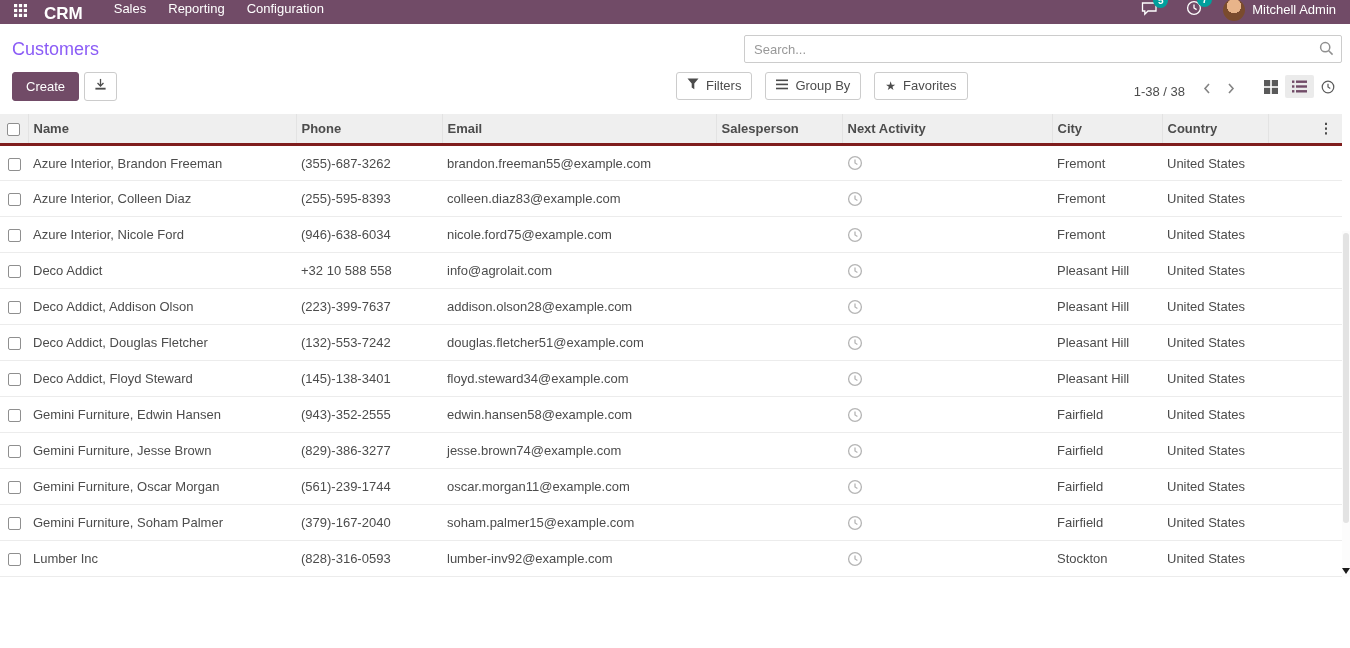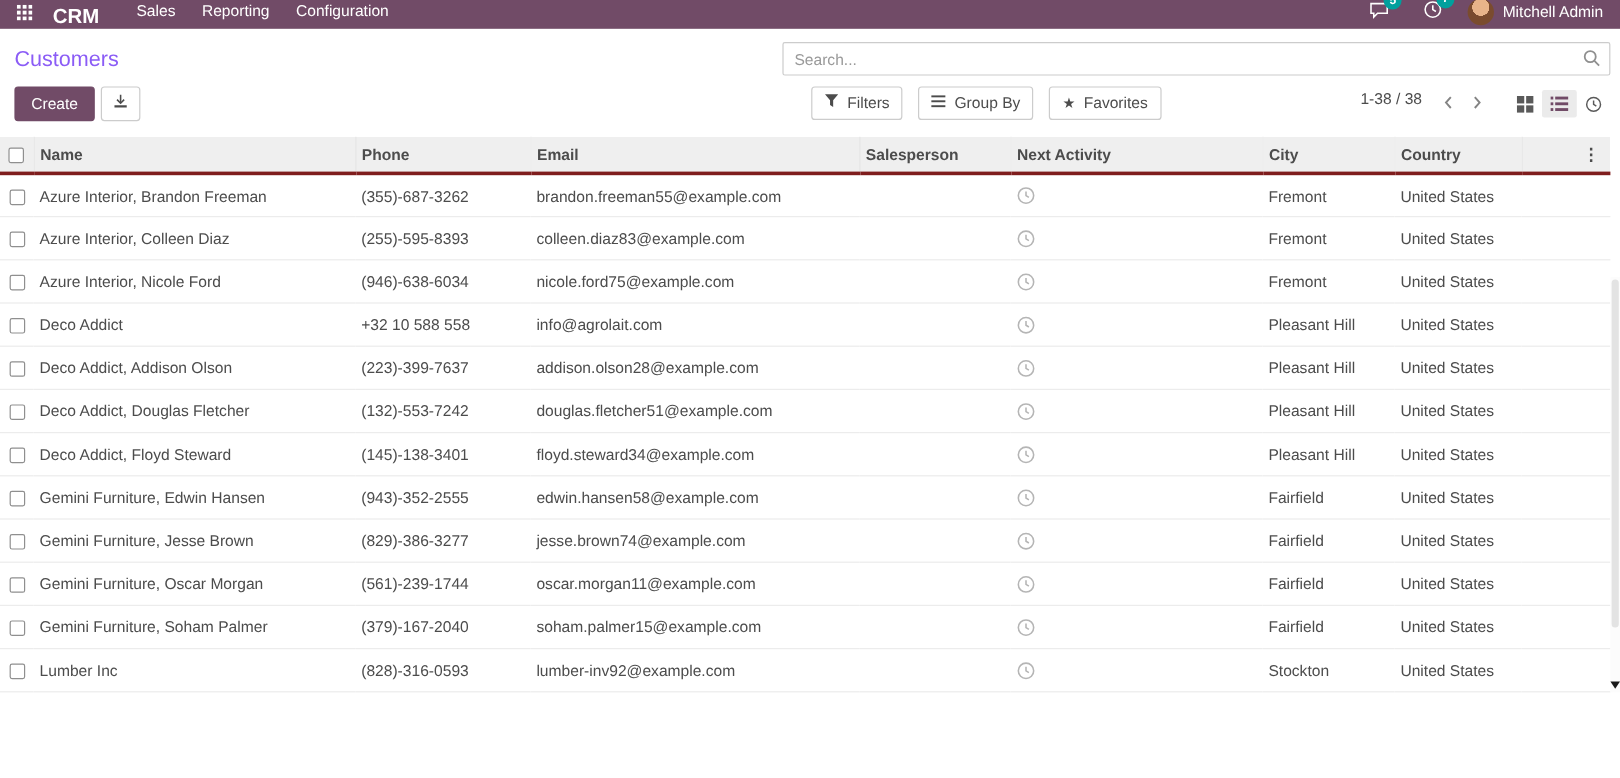--- a/index.html
+++ b/index.html
@@ -15,32 +15,32 @@
   .nav-right{margin-left:auto;display:flex;align-items:center;gap:6px}
   .nav-icon{position:relative;padding:5px 11px;cursor:pointer;display:flex;align-items:center}
   .nav-badge{position:absolute;top:-3px;right:1px;background:var(--badge,#00A09D);color:#fff;border-radius:9px;min-width:15px;height:15px;font-size:10px;line-height:15px;text-align:center;padding:0 3px;font-weight:700}
   .user{display:flex;align-items:center;gap:7px;padding:0 8px 0 4px;cursor:pointer}
   .avatar{width:22px;height:22px;border-radius:50%;background:radial-gradient(circle at 50% 32%,#e8b48a 0 38%,#7a4b2e 39% 100%);flex:0 0 auto}
   .user-name{font-size:13px}
 
   
   .cp-top{display:flex;align-items:center;justify-content:space-between;padding:11px 8px 7px 12px}
   .breadcrumb{font-size:18px;color:#8b5cf6}
-  .searchbox{position:relative;width:690px}
+  .searchbox{position:relative;width:598px}
   .searchbox input{width:100%;height:28px;border:1px solid #ccc;border-radius:2px;padding:0 30px 0 9px;font-size:13px;color:#4c4c4c;outline:none}
   .searchbox input::placeholder{color:#999}
   .search-icon{position:absolute;right:8px;top:6px;cursor:pointer}
 
   .cp-bottom{position:relative;display:flex;align-items:center;padding:2px 8px 13px 12px}
   .left-group{display:flex;gap:5px}
   .btn{border:1px solid #ccc;background:#fff;border-radius:3px;padding:5px 10px;font-size:13px;color:#4c4c4c;cursor:pointer;display:inline-flex;align-items:center;gap:7px;line-height:16px}
   .btn-primary{background:var(--primary,#714B67);border-color:var(--primary,#714B67);color:#fff;padding:5px 13px}
   .btn-export{padding:5px 9px}
   .center-group{position:absolute;left:676px;top:2px;display:flex;gap:13px}
-  .right-group{margin-left:auto;display:flex;align-items:flex-start}
+  .right-group{margin-left:auto;display:flex;align-items:flex-end}
   .pager-text{margin-right:10px}
   .pager-btn{background:none;border:none;padding:4px 7px;cursor:pointer;display:flex;align-items:center}
   .switcher{display:flex;align-items:center;margin-left:14px}
   .switch-btn{background:none;border:none;padding:5px 7px;cursor:pointer;display:flex;align-items:center;border-radius:2px}
   .switch-btn.active{background:#ebebeb}
 
   
   .list-area{position:relative}
   table{border-collapse:collapse;table-layout:fixed;width:1342px}
   th,td{padding:0 5px;text-align:left;overflow:hidden;white-space:nowrap;text-overflow:ellipsis}

